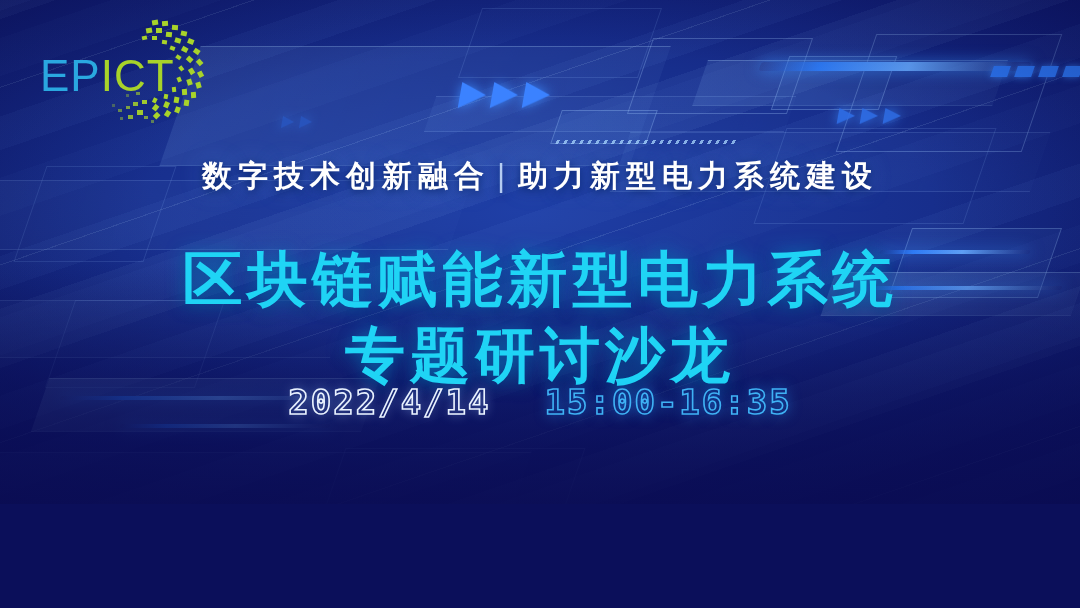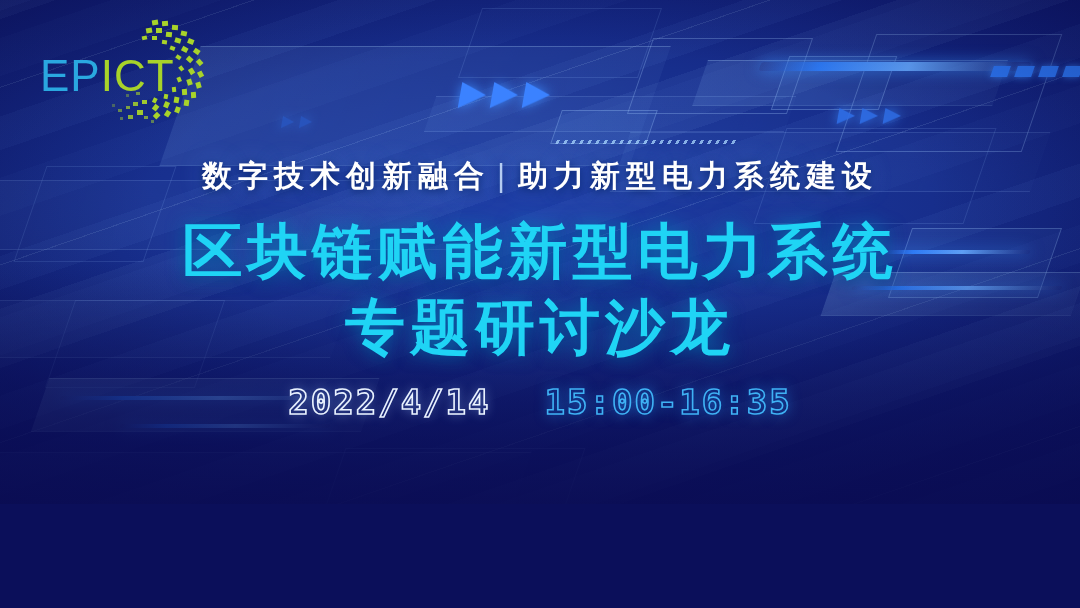--- a/index.html
+++ b/index.html
@@ -149,20 +149,21 @@
     color:#cfe4ff; font-weight:300; margin:0 6px; opacity:.85;
   }
   .head {
     position:absolute; left:0; right:0;
     font-family:"DejaVu Sans", "Liberation Sans", sans-serif;
     font-weight:bold;
     color:#1fd4f5;
     letter-spacing:5px;
     white-space:nowrap;
     text-shadow:0 0 18px rgba(20,190,255,.55), 0 3px 14px rgba(0,20,90,.8);
+    margin-top:28px;
   }
   #head1 { top:212px; font-size:60px; }
   #head2 { top:288px; font-size:60px; }
 
   #datetime {
     position:absolute; top:382px; left:0; right:0;
     font-family:"DejaVu Sans Mono", "Liberation Mono", monospace;
     font-size:34px; font-weight:bold; letter-spacing:2px;
     white-space:nowrap;
   }

